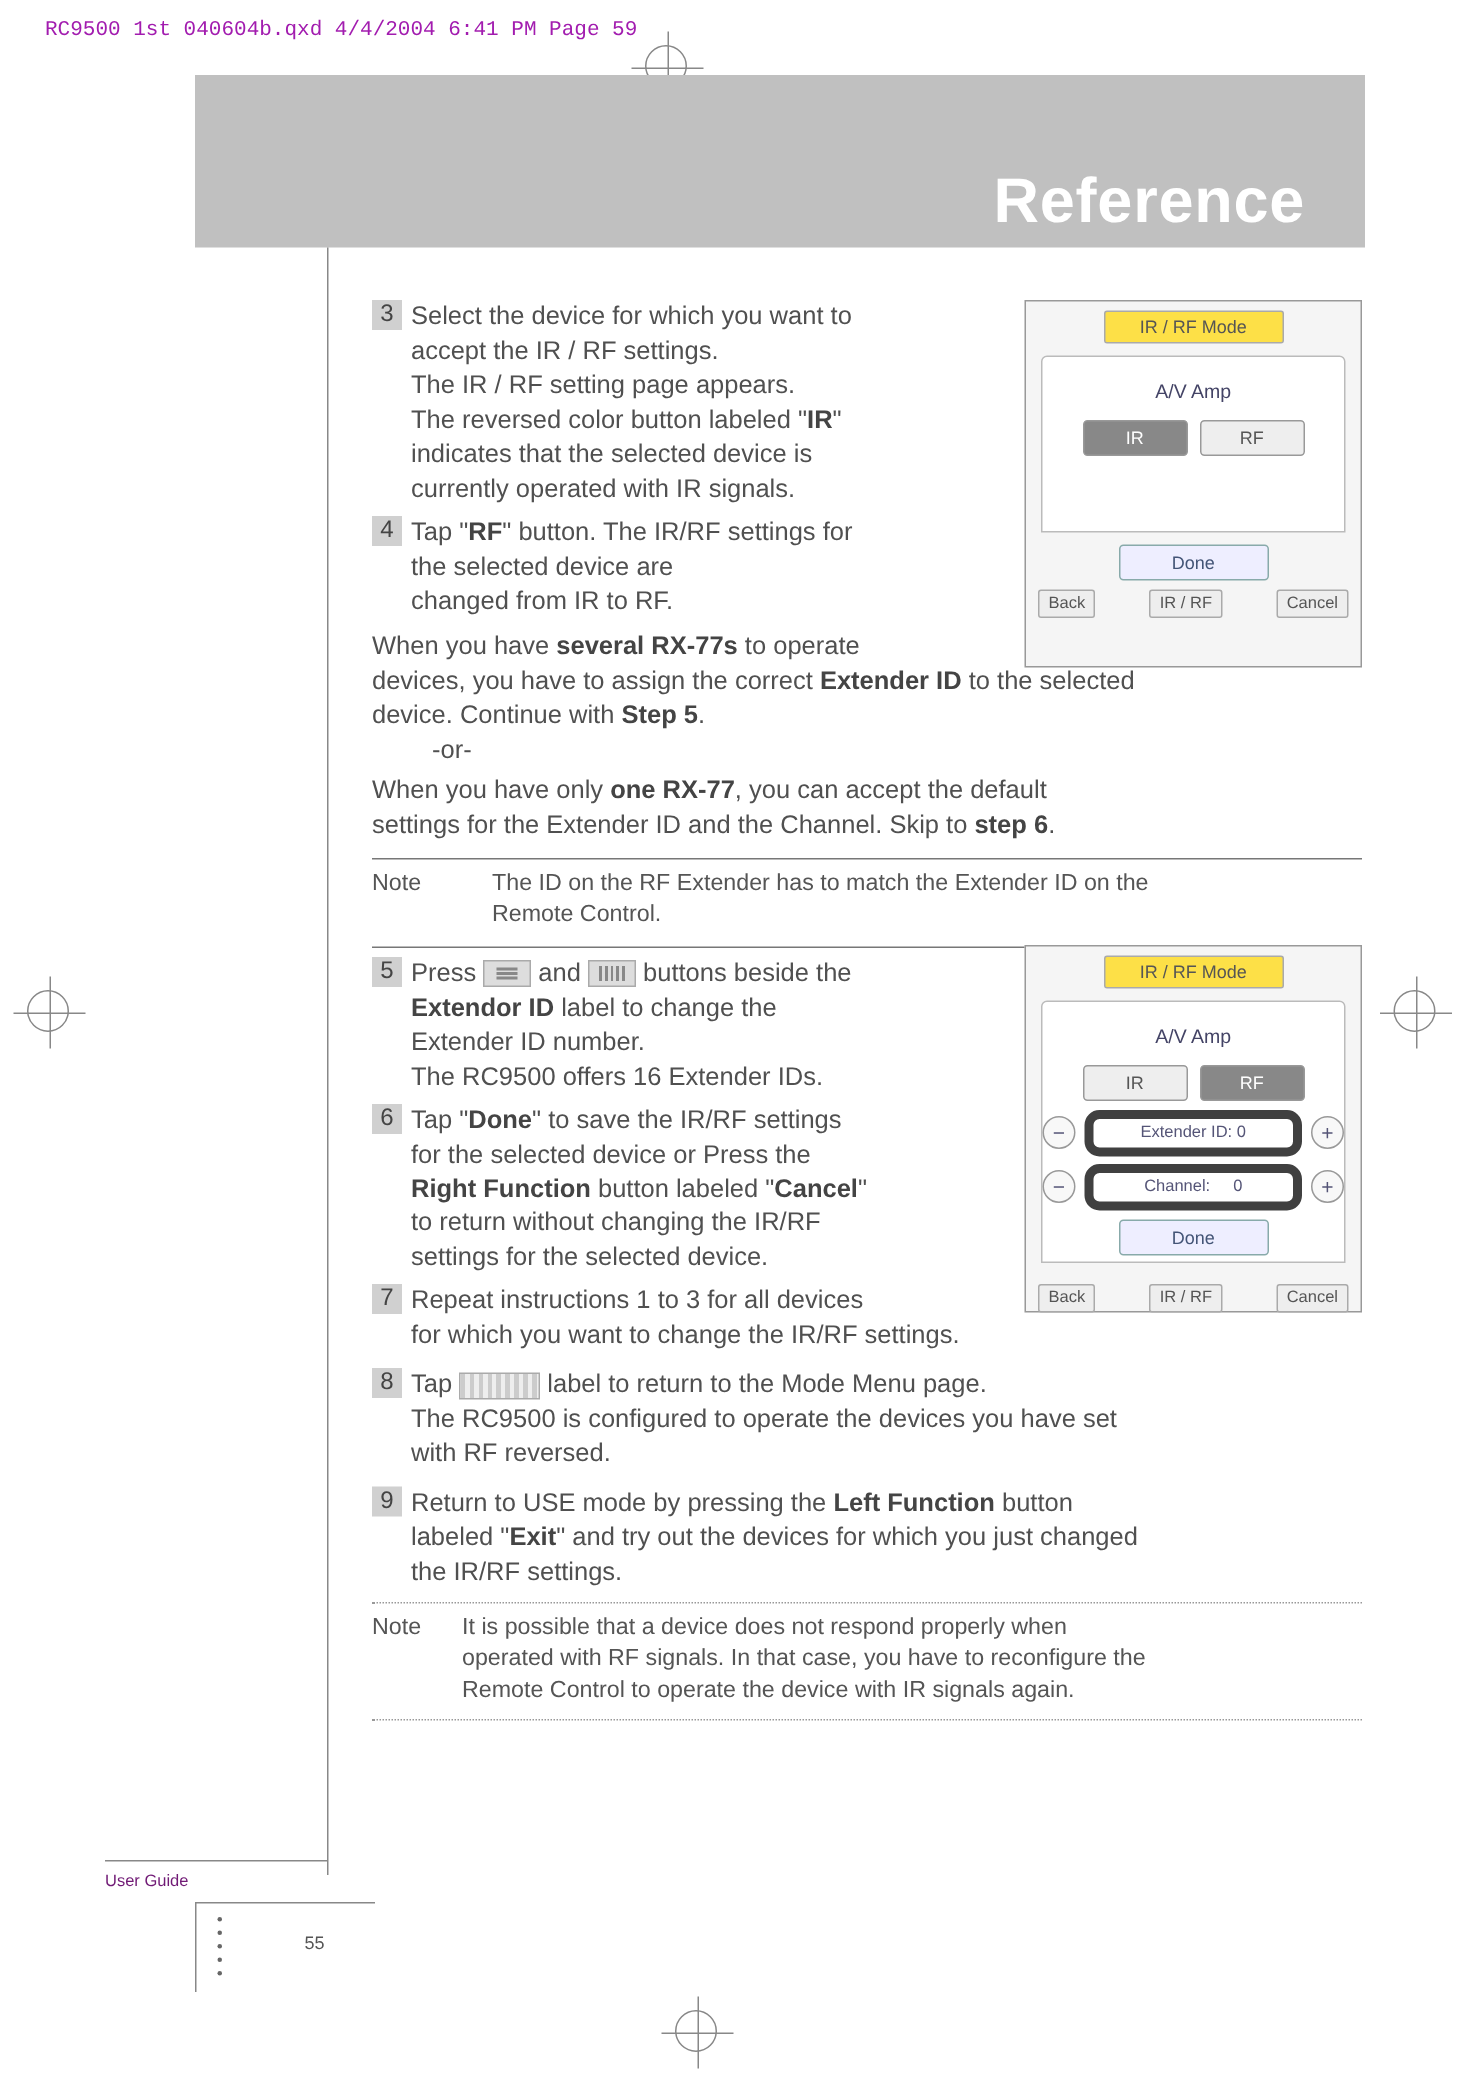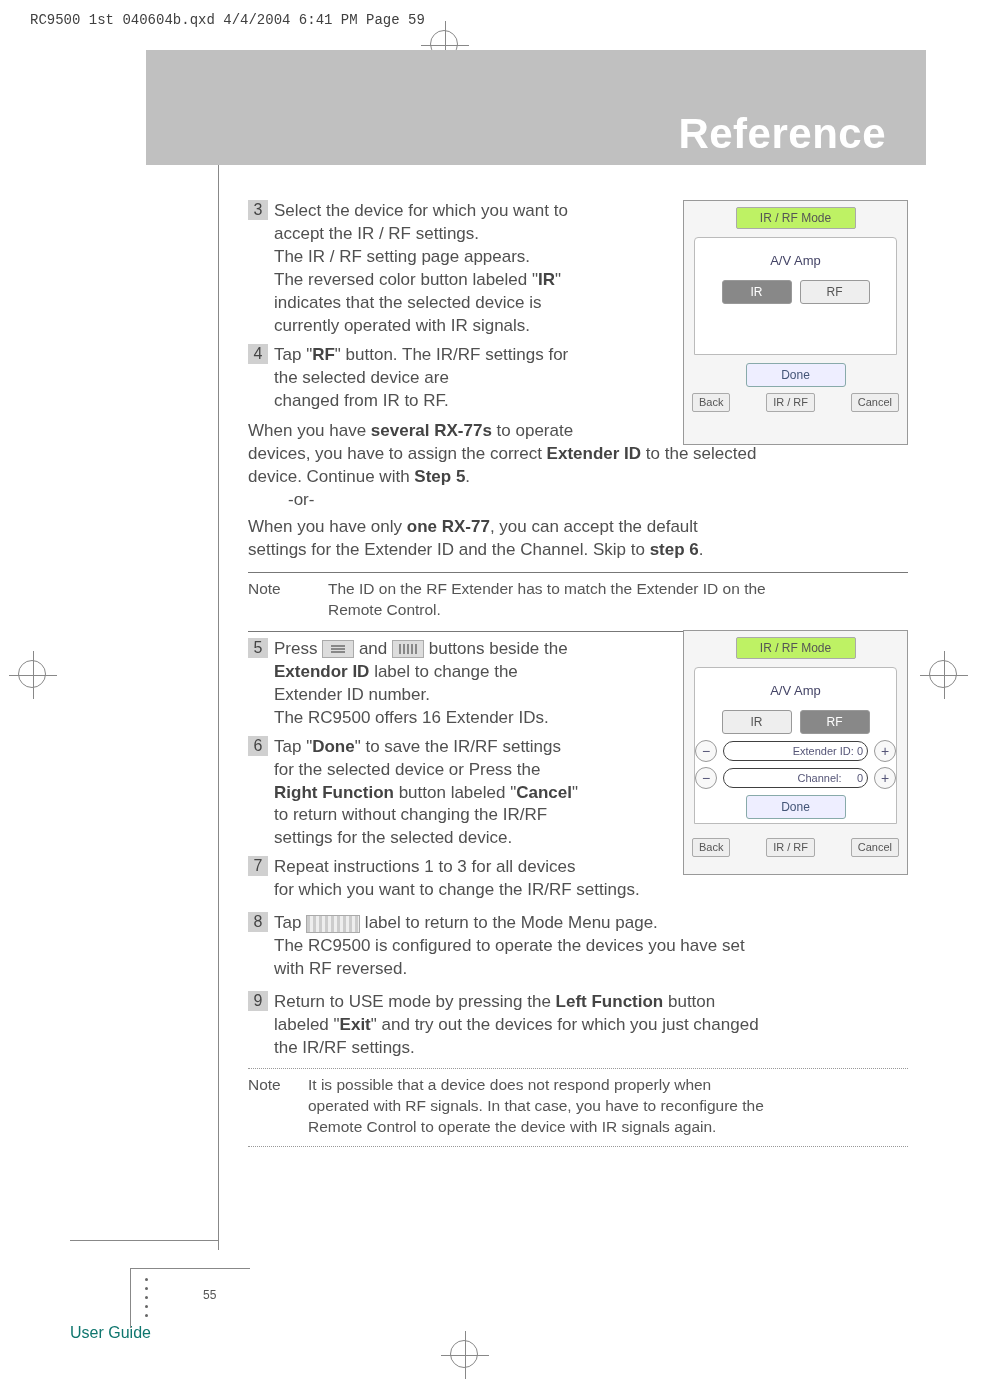--- a/index.html
+++ b/index.html
@@ -9,21 +9,21 @@
     background: #fff;
     font-family: Arial, Helvetica, sans-serif;
     color: #555;
     position: relative;
   }
   .print-header {
     position: absolute;
     top: 12px; left: 30px;
     font-family: "Courier New", monospace;
     font-size: 14px;
-    color: #404040;
+    color: #a21caf;
   }
   .reg-mark-top {
     position: absolute;
     top: 30px; left: 430px;
     width: 60px; height: 40px;
   }
   .reg-mark-bottom {
     position: absolute;
     bottom: 20px; left: 450px;
     width: 60px; height: 40px;
@@ -51,21 +51,21 @@
     top: 14px; left: -10px;
   }
   .reg-cross-v {
     position: absolute;
     height: 48px; width: 1px;
     background: #888;
     left: 14px; top: -10px;
   }
   .top-block {
     position: absolute;
-    top: 50px; left: 146px;
+    top: 50px; left: 130px;
     width: 780px;
     height: 115px;
     background: #c0c0c0;
   }
   .top-title {
     position: absolute;
     right: 40px;
     top: 60px;
     color: #fff;
     font-size: 42px;
@@ -165,21 +165,21 @@
     background: #f5f5f5;
     border: 1px solid #999;
     font-size: 12px;
     color: #555;
   }
   .scr1 { top: 0px; right: 0px; height: 245px; }
   .scr2 { top: 430px; right: 0px; height: 245px; }
   .scr-tab {
     width: 120px;
     margin: 6px auto 0;
-    background: #bef264;
+    background: #fde047;
     border: 1px solid #aaa;
     text-align: center;
     padding: 2px 0;
     border-radius: 2px;
     font-size: 12px;
   }
   .scr-panel {
     margin: 8px 10px;
     min-height: 118px;
     background: #fff;
@@ -223,25 +223,25 @@
     border: 1px solid #999;
     border-radius: 50%;
     background: #f8f8f8;
     text-align: center;
     line-height: 20px;
     font-size: 14px;
     color: #557;
   }
   .scr-badge {
     flex: 1;
-    border: 1px solid #404040;
+    border: 6px solid #404040;
     border-radius: 10px;
     padding: 2px 4px;
     font-size: 11px;
-    text-align: right;
+    text-align: center;
     color: #557;
   }
   .scr-done {
     width: 100px;
     margin: 4px auto 0;
     border: 1px solid #8aa;
     border-radius: 3px;
     background: #eef;
     text-align: center;
     padding: 3px 0;
@@ -256,23 +256,23 @@
   }
   .scr-soft {
     border: 1px solid #aaa;
     padding: 1px 6px;
     background: #eee;
     border-radius: 2px;
   }
   .user-guide {
     position: absolute;
     left: 70px;
-    top: 1324px;
-    font-size: 16px;
-    color: #0f766e;
+    top: 1248px;
+    font-size: 11px;
+    color: #701a75;
   }
   .ug-rule-top {
     position: absolute;
     left: 70px; top: 1240px;
     width: 148px; height: 1px;
     background: #888;
   }
   .ug-rule-bottom {
     position: absolute;
     left: 130px; top: 1268px;

